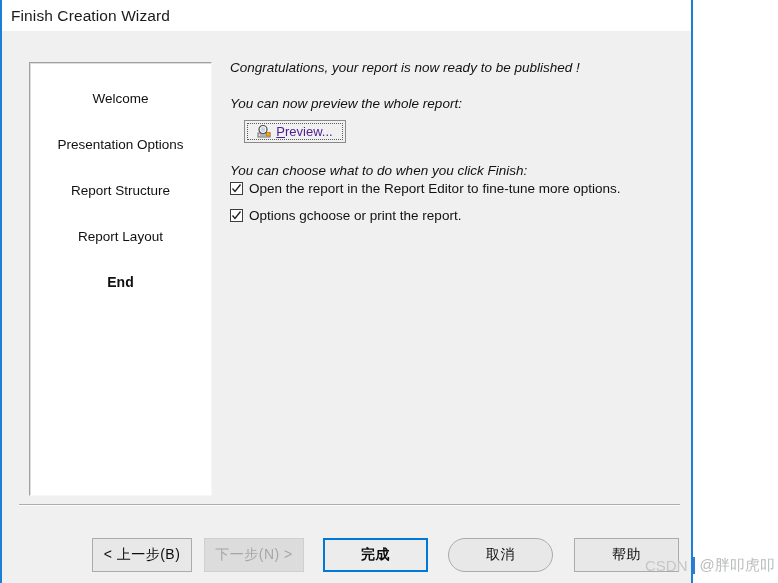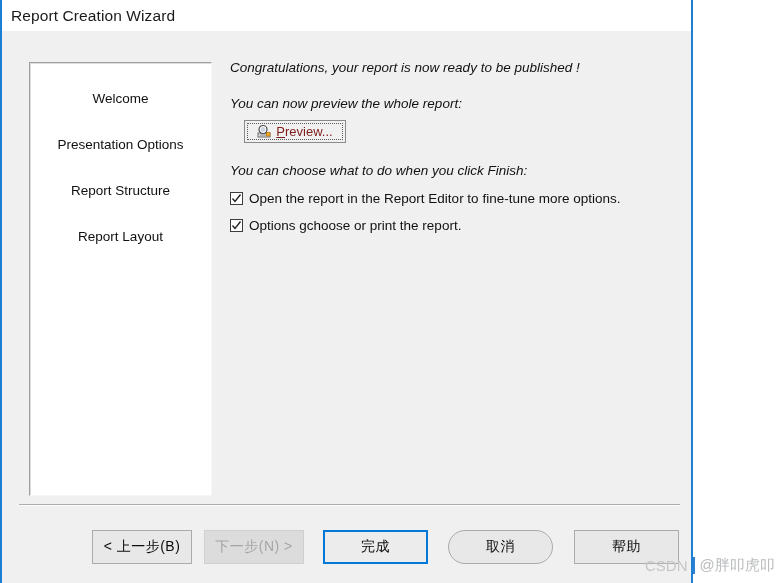--- a/index.html
+++ b/index.html
@@ -88,21 +88,21 @@
     top: 28px;
   }
   .content-line {
     font-size: 13.5px;
     color: #111111;
     line-height: 18px;
     font-style: italic;
   }
   #congrats-line { margin-bottom: 18px; }
   #preview-line  { margin-bottom: 7px; }
-  #choose-line   { margin-top: 19px; margin-bottom: 10px; }
+  #choose-line   { margin-top: 19px; }
 
   
   #preview-button {
     display: inline-flex;
     align-items: center;
     justify-content: center;
     width: 102px;
     height: 23px;
     background: #f0f0f0;
     border: 1px solid #8a8a8a;
@@ -121,21 +121,21 @@
     box-sizing: border-box;
   }
   #preview-icon {
     width: 16px;
     height: 15px;
     margin-right: 3px;
     flex: 0 0 auto;
   }
   #preview-label {
     font-size: 13px;
-    color: #7f1d1d;
+    color: #4c1d95;
   }
   #preview-label .mnemonic {
     text-decoration: underline;
   }
 
   
   .checkbox-row {
     display: flex;
     align-items: flex-start;
     margin-bottom: 10px;
@@ -174,21 +174,21 @@
   
   #footer-buttons {
     position: absolute;
     left: 0;
     top: 499px;
     width: 100%;
     height: 40px;
   }
   .footer-btn {
     position: absolute;
-    top: 0;
+    top: 8px;
     height: 34px;
     font-family: "Liberation Sans", "DejaVu Sans", sans-serif;
     font-size: 14px;
     color: #0c0c0c;
     background: #e8e8e8;
     border: 1px solid #ababab;
     box-sizing: border-box;
     cursor: default;
     padding: 0;
     display: flex;
@@ -197,20 +197,21 @@
     letter-spacing: 0.5px;
   }
   .footer-btn.disabled {
     background: #dcdcdc;
     border-color: #cfcfcf;
     color: #a6a6a6;
   }
   .footer-btn.default-btn {
     background: #ececec;
     border: 2px solid #0078d7;
+    font-weight: bold;
   }
   #btn-back   { left: 88px;  width: 100px; }
   #btn-next   { left: 200px; width: 100px; }
   #btn-finish { left: 319px; width: 105px; }
   #btn-cancel { left: 444px; width: 105px; border-radius: 17px; }
   #btn-help   { left: 570px; width: 105px; }
 
   
   #watermark {
     position: absolute;
@@ -231,30 +232,31 @@
     margin: 0 5px;
   }
   #watermark-handle { color: #b9bbbd; }
 </style>
 </head>
 <body>
 
 <div id="wizard-window">
 
   <div id="title-bar">
-    <span id="title-text">Report Creation Wizard</span>
+    <span id="title-text">Finish Creation Wizard</span>
   </div>
 
   <div id="window-body">
 
     <div id="steps-panel">
       <div class="step-item">Welcome</div>
       <div class="step-item">Presentation Options</div>
       <div class="step-item">Report Structure</div>
       <div class="step-item">Report Layout</div>
+      <div class="step-item current">End</div>
     </div>
 
     <div id="content-area">
 
       <div class="content-line" id="congrats-line">Congratulations, your report is now ready to be published !</div>
 
       <div class="content-line" id="preview-line">You can now preview the whole report:</div>
 
       <button id="preview-button">
         <span id="preview-button-inner">

